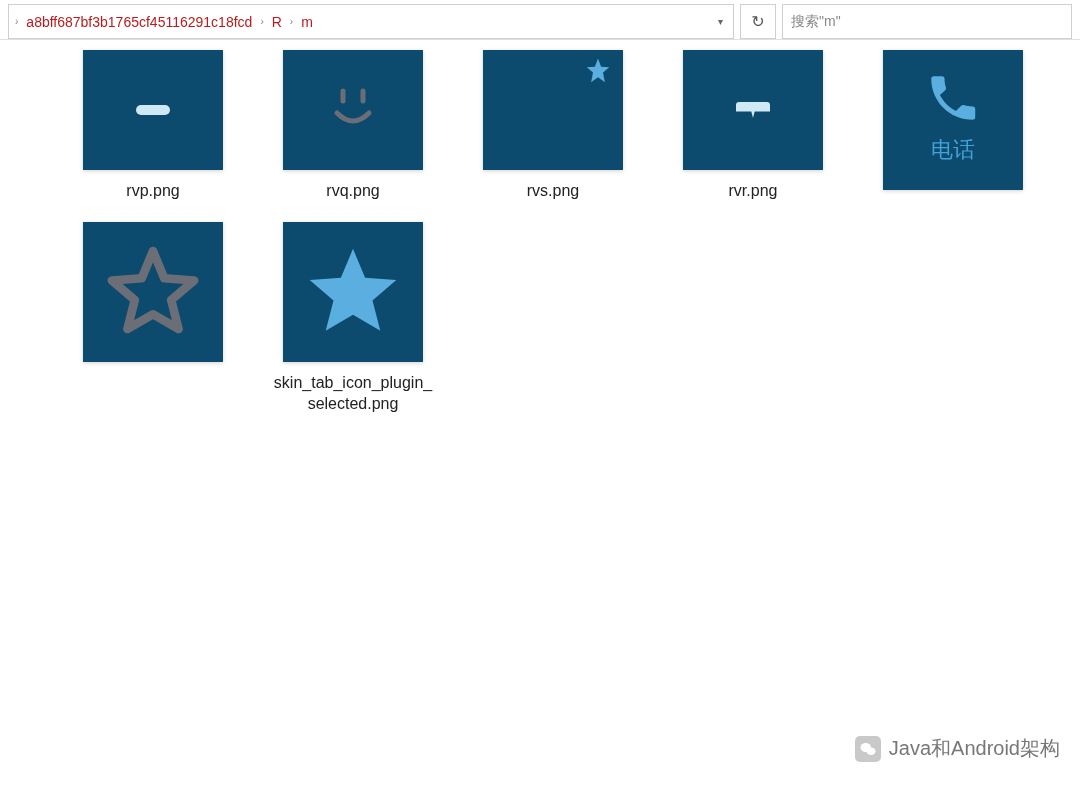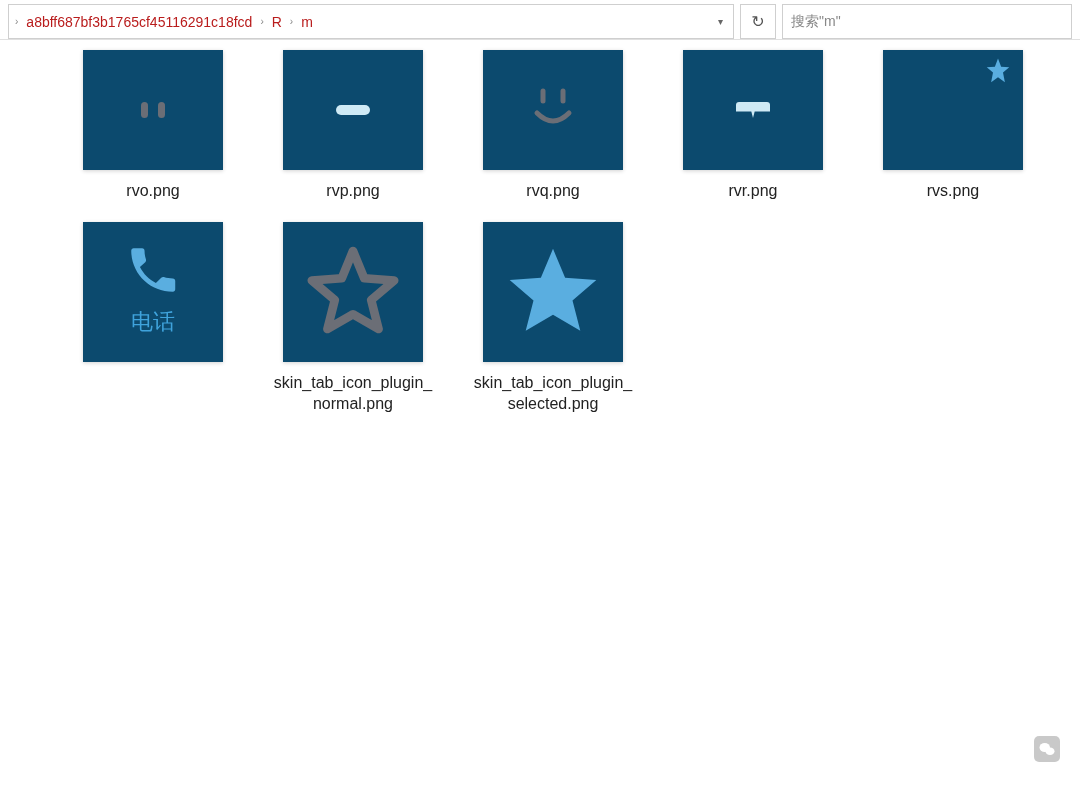--- a/index.html
+++ b/index.html
@@ -143,29 +143,20 @@
   <div class="refresh-box">
     <span>↻</span>
   </div>
   <div class="search-box">
     <span>搜索"m"</span>
   </div>
 </div>
 
 <div class="content">
 
-  <div class="file-item">
-    <div class="thumb row0">
-      <div class="g-rvo">
-          <span></span>
-          <span></span>
-        </div>
-    </div>
-    <div class="filename">rvo.png</div>
-  </div>
 
   <div class="file-item">
     <div class="thumb row0">
       <div class="g-rvp"></div>
     </div>
     <div class="filename">rvp.png</div>
   </div>
 
   <div class="file-item">
     <div class="thumb row0">
@@ -177,34 +168,34 @@
               <path d="M12 32 Q28 48 44 32"></path>
             </g>
           </svg>
       </div>
     </div>
     <div class="filename">rvq.png</div>
   </div>
 
   <div class="file-item">
     <div class="thumb row0">
+      <div class="g-rvs">
+        <svg viewBox="0 0 24 24">
+            <path fill="#5aaee0" d="M12 2l2.5 6.5L21 9l-5 4.2L17.5 21 12 17l-5.5 4L8 13.2 3 9l6.5-.5z"></path>
+          </svg>
+      </div>
+    </div>
+    <div class="filename">rvs.png</div>
+  </div>
+
+  <div class="file-item">
+    <div class="thumb row0">
       <div class="g-rvr"></div>
     </div>
     <div class="filename">rvr.png</div>
-  </div>
-
-  <div class="file-item">
-    <div class="thumb row0">
-      <div class="g-rvs">
-        <svg viewBox="0 0 24 24">
-            <path fill="#5aaee0" d="M12 2l2.5 6.5L21 9l-5 4.2L17.5 21 12 17l-5.5 4L8 13.2 3 9l6.5-.5z"></path>
-          </svg>
-      </div>
-    </div>
-    <div class="filename">rvs.png</div>
   </div>
 
   <div class="file-item">
     <div class="thumb">
       <div class="g-call">
         <svg viewBox="0 0 24 24">
             <path fill="#5aaee0" d="M6.6 10.8c1.4 2.8 3.8 5.2 6.6 6.6l2.2-2.2c.3-.3.7-.4 1.1-.3 1.2.4 2.4.6 3.7.6.6 0 1 .4 1 1V20c0 .6-.4 1-1 1C10.6 21 3 13.4 3 4c0-.6.4-1 1-1h3.5c.6 0 1 .4 1 1 0 1.3.2 2.5.6 3.7.1.4 0 .8-.3 1.1l-2.2 2z"></path>
           </svg>
         <span class="g-call-label">电话</span>
       </div>
@@ -217,21 +208,20 @@
 
 
   <div class="file-item">
     <div class="thumb">
       <div class="g-star-n">
         <svg viewBox="0 0 24 24">
             <path fill="none" stroke="#6b6e76" stroke-width="2" stroke-linejoin="round" d="M12 3l2.6 6.3 6.9.5-5.3 4.5 1.7 6.7L12 17.6 6.1 21l1.7-6.7L2.5 9.8l6.9-.5z"></path>
           </svg>
       </div>
     </div>
-    <div class="filename">skin_tab_icon_plugin_normal.png</div>
   </div>
 
   <div class="file-item">
     <div class="thumb">
       <div class="g-star-s">
         <svg viewBox="0 0 24 24">
             <path fill="#5aaee0" d="M12 2.5l2.8 6.7 7.2.5-5.5 4.7 1.8 7L12 17.7 5.7 21.4l1.8-7L2 9.7l7.2-.5z"></path>
           </svg>
       </div>
     </div>
@@ -242,13 +232,14 @@
 
 <div class="watermark">
   <span class="watermark-icon">
     <svg viewBox="0 0 24 24">
         <g fill="#fff">
           <ellipse cx="9" cy="10" rx="7" ry="6"></ellipse>
           <ellipse cx="16" cy="15" rx="6" ry="5"></ellipse>
         </g>
       </svg>
   </span>
+  <span>Java和Android架构</span>
 </div>
 
 </body></html>

